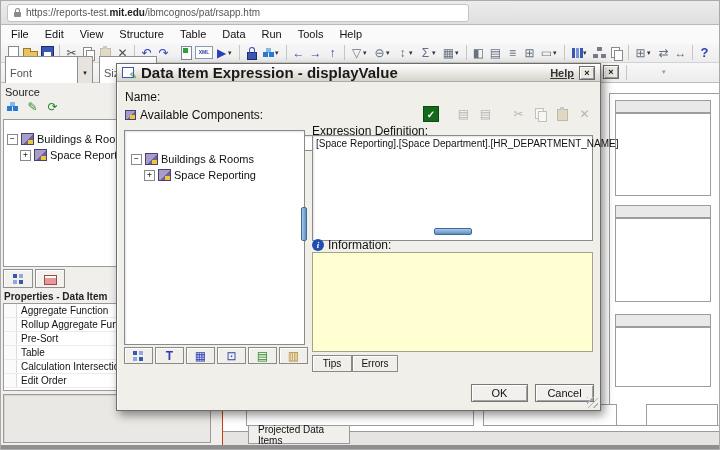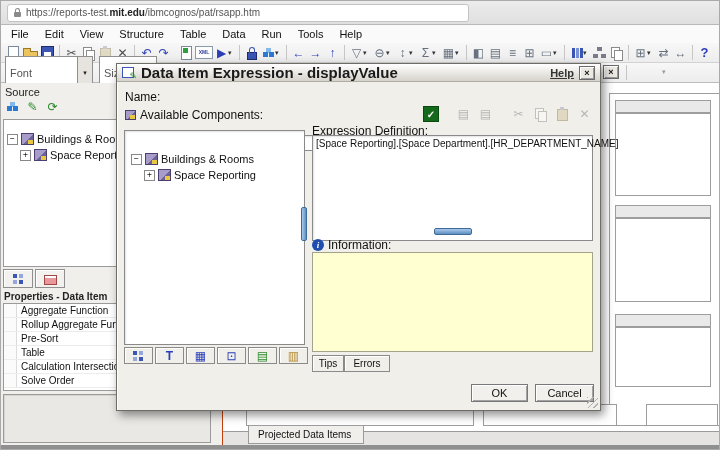--- a/index.html
+++ b/index.html
@@ -81,21 +81,21 @@
   .plab{padding-left:4px;white-space:nowrap;}
   .propshdr{font-size:10px;font-weight:bold;color:#222;}
   .grayinset{background:#e9e8e5;border:1px solid #9a9a9a;box-shadow:inset 1px 1px 0 #d6d5d2;box-sizing:border-box;}
 
   
   #workarea{left:222px;top:82px;width:498px;height:348px;background:#fff;}
   .wbox{position:absolute;border:1px solid #9d9d9d;background:#fff;box-sizing:border-box;}
   .wboxhdr{position:absolute;border:1px solid #9d9d9d;background:#e9e9e9;box-sizing:border-box;}
   #bstrip{left:222px;top:430px;width:498px;height:14px;background:#e5e4e2;border-top:1px solid #9a9a9a;box-sizing:border-box;}
   #bbar{left:0;top:444px;width:720px;height:6px;background:#8f8f8f;}
-  #projtab{left:247px;top:425px;width:116px;height:18px;background:#f0efec;border:1px solid #9a9a9a;border-top:none;
+  #projtab{left:247px;top:425px;width:102px;height:18px;background:#f0efec;border:1px solid #9a9a9a;border-top:none;
            display:flex;align-items:center;padding-left:9px;font-size:10px;box-sizing:border-box;z-index:5;}
 
   
   #dialog{left:115px;top:62px;width:485px;height:348px;background:#f1efea;border:1px solid #6e6c67;
           box-shadow:3px 4px 9px rgba(0,0,0,.45),inset 1px 1px 0 #fff;z-index:20;box-sizing:border-box;}
   #dlgtitle{position:absolute;left:0;top:0;right:0;height:18px;background:linear-gradient(#ffffff,#d6d3cb);
             border-bottom:1px solid #aeaca5;display:flex;align-items:center;gap:5px;padding:0 5px;box-sizing:border-box;}
   #dlgtitle .ttl{font-size:15px;font-weight:bold;color:#1a1a1a;white-space:nowrap;}
   .i-expr{width:14px;height:12px;position:relative;flex:none;}
   .i-expr::before{content:"";position:absolute;left:0;top:0;width:10px;height:9px;background:#fff;border:1px solid #3a55b4;}
@@ -261,21 +261,21 @@
       <div class="prow">
           <span class="pgut"></span>
           <span class="plab">Table</span>
         </div>
       <div class="prow">
           <span class="pgut"></span>
           <span class="plab">Calculation Intersection</span>
         </div>
       <div class="prow">
           <span class="pgut"></span>
-          <span class="plab">Solve Order</span>
+          <span class="plab">Edit Order</span>
         </div>
     </div>
     <div class="abs grayinset" style="left:2px;top:311px;width:208px;height:49px;"></div>
   </div>
 
   <div class="abs" id="workarea">
     <div class="wbox" style="left:386px;top:10px;width:120px;height:333px;"></div>
     <div class="wboxhdr" style="left:392px;top:17px;width:96px;height:13px;"></div>
     <div class="wbox" style="left:392px;top:30px;width:96px;height:83px;"></div>
     <div class="wboxhdr" style="left:392px;top:122px;width:96px;height:13px;"></div>
@@ -368,21 +368,21 @@
       <span class="hpill"></span>
     </div>
 
     <div class="abs row" style="left:195px;top:174px;gap:4px;">
       <span class="i-info">i</span>
       <span class="fldlabel">Information:</span>
     </div>
     <div class="abs infobox" style="left:195px;top:188px;width:281px;height:100px;"></div>
 
     <div class="abs row" style="left:195px;top:291px;">
-      <span class="dtab" style="width:32px;">
+      <span class="dtab" style="width:40px;">
           <span>Tips</span>
         </span>
       <span class="dtab" style="width:46px;">
           <span>Errors</span>
         </span>
     </div>
 
     <div class="abs btn3d" style="left:354px;top:320px;width:57px;height:18px;">
         <span>OK</span>
       </div>

